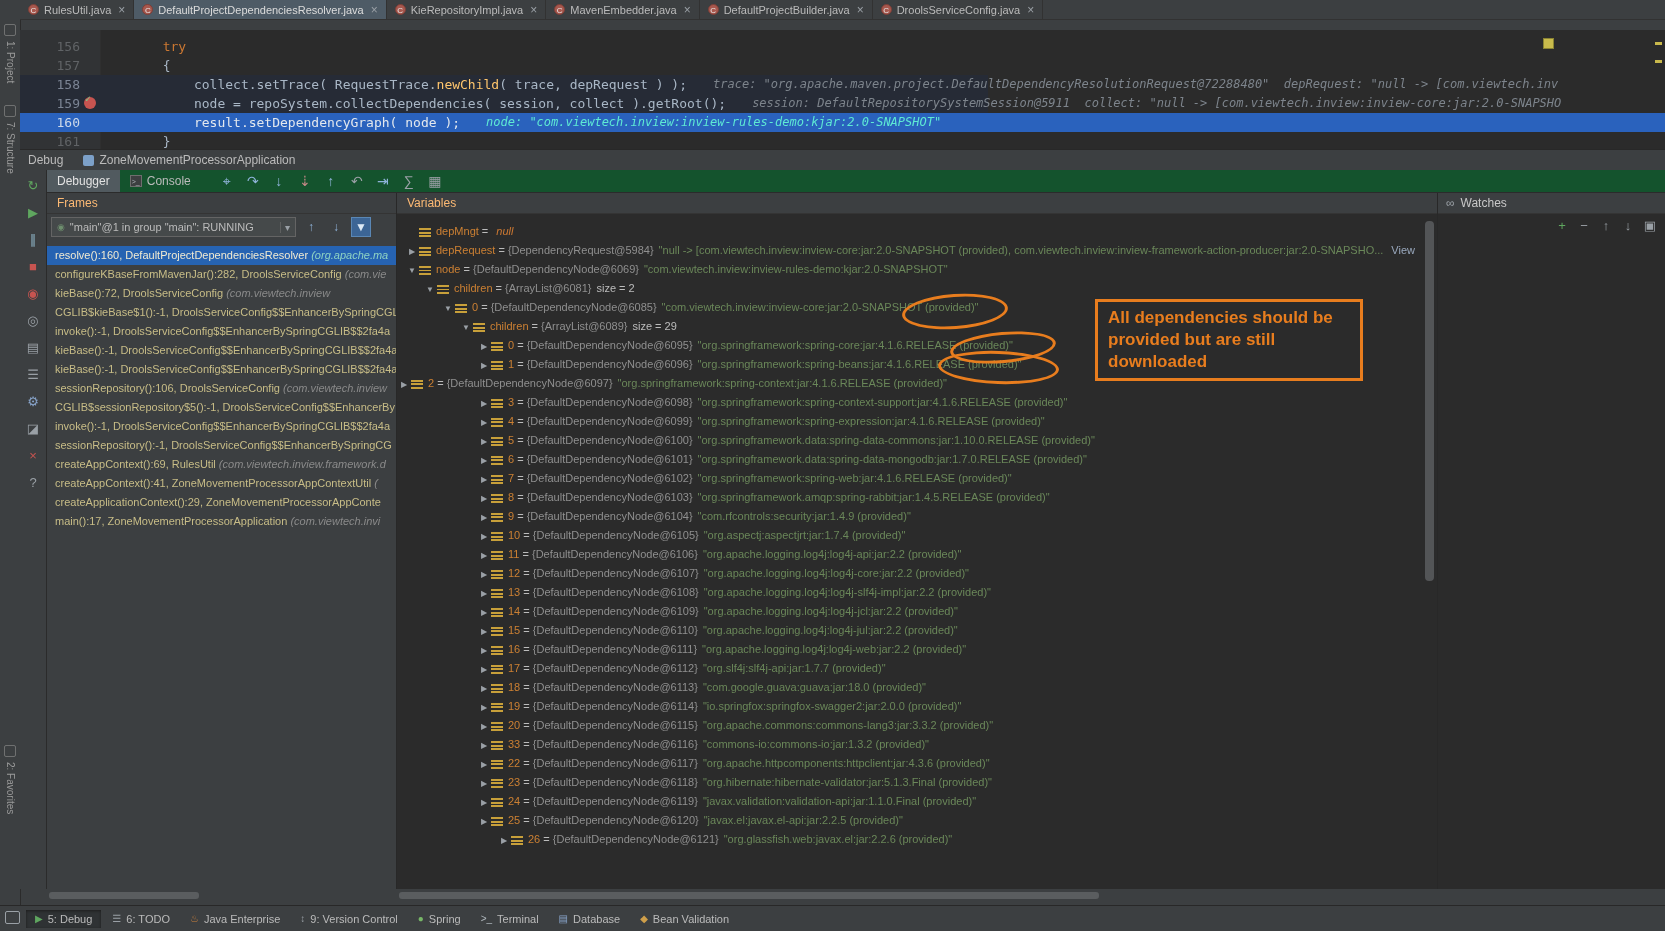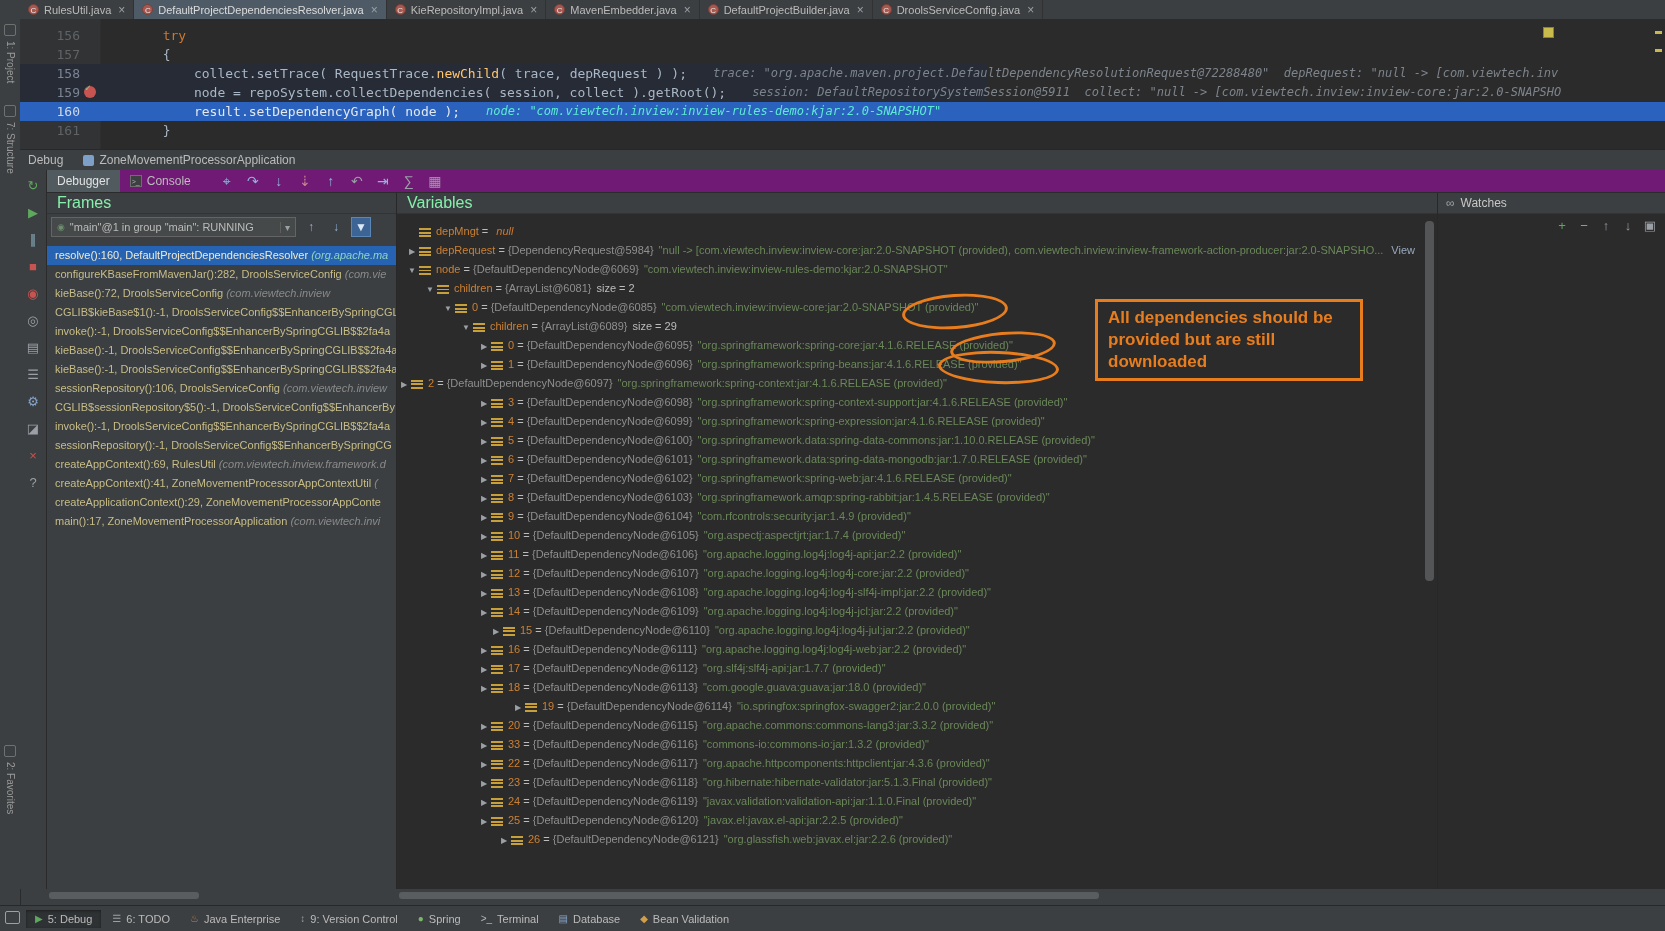--- a/index.html
+++ b/index.html
@@ -14,21 +14,21 @@
 
   
   #tabbar{position:absolute;left:20px;top:0;right:0;height:19px;background:#3c3f41;border-bottom:1px solid #323232;display:flex;}
   .tab{display:flex;align-items:center;gap:5px;padding:0 8px;font-size:11px;color:#bbbbbb;border-right:1px solid #323232;white-space:nowrap;}
   .tab.active{background:#4e5b66;color:#dcdcdc;}
   .class-icon{width:11px;height:11px;border-radius:50%;background:#a8584e;border:1px solid #7c3f38;color:#e8e8e8;
     font-size:8px;line-height:11px;text-align:center;flex:none;box-sizing:border-box;}
   .tab-close{color:#9aa0a6;font-size:12px;margin-left:2px;}
 
   
-  #editor{position:absolute;left:20px;top:19px;right:0;height:158px;background:#2b2b2b;overflow:hidden;}
+  #editor{position:absolute;left:20px;top:30px;right:0;height:158px;background:#2b2b2b;overflow:hidden;}
   #gutter-bg{position:absolute;left:0;top:0;bottom:0;width:80px;background:#313335;border-right:1px solid #2f2f2f;}
   #editor-lines{position:absolute;inset:0;padding-top:7px;}
   .ed-row{display:flex;height:19px;line-height:19px;font-family:"DejaVu Sans Mono",monospace;font-size:13px;white-space:pre;position:relative;}
   .ed-row.band{background:linear-gradient(to right,#262b36 0px,#262b36 968px,rgba(0,0,0,0) 968px);}
   .ed-row.exec{background:#2a62bd;}
   .gutter{width:80px;flex:none;text-align:right;padding-right:20px;box-sizing:border-box;color:#606366;position:relative;}
   .ed-row.exec .lnum{color:#cdd9ea;}
   .ed-row.band .lnum{color:#7b8494;}
   .bp{position:absolute;right:4px;top:3px;width:12px;height:12px;background:#c75450;border-radius:50%;}
   .bp-check{position:absolute;left:1px;top:-4px;font-size:10px;color:#83c186;font-weight:bold;line-height:12px;}
@@ -41,38 +41,38 @@
   #error-stripe{position:absolute;right:0;top:0;width:14px;bottom:0;}
   .stripe-mark{position:absolute;right:3px;width:7px;height:3px;background:#c9b94c;}
 
   
   #debug-header{position:absolute;left:20px;top:149px;right:0;height:21px;background:#3c3f41;border-top:1px solid #282828;
     display:flex;align-items:center;gap:12px;padding-left:8px;font-size:12px;color:#bbbbbb;box-sizing:border-box;}
   .session-tab{display:flex;align-items:center;gap:5px;height:100%;padding:0 8px;}
   .session-icon{width:11px;height:11px;border-radius:2px;background:#7ca0c8;flex:none;}
 
   
-  #debug-toolbar{position:absolute;left:47px;top:170px;right:0;height:23px;background:#701a75;border-bottom:1px solid #2b2b2b;
+  #debug-toolbar{position:absolute;left:47px;top:170px;right:0;height:23px;background:#14532d;border-bottom:1px solid #2b2b2b;
     display:flex;align-items:center;box-sizing:border-box;}
   #dbg-tabs{display:flex;height:100%;}
   .dbg-tab{display:flex;align-items:center;gap:5px;height:100%;padding:0 10px;font-size:12px;color:#bbbbbb;}
   .dbg-tab.active{background:#515a5f;color:#e2e2e2;}
   .console-icon{width:12px;height:12px;background:#3d3f41;border:1px solid #6e6e6e;color:#b0b8bd;font-size:7px;line-height:11px;text-align:center;box-sizing:border-box;}
   #dbg-actions{display:flex;align-items:center;margin-left:14px;gap:2px;}
   .tb-btn{width:24px;height:20px;display:flex;align-items:center;justify-content:center;}
   .tb-glyph{font-size:14px;line-height:1;}
 
   
   #side-actions{position:absolute;left:20px;top:170px;width:27px;bottom:42px;background:#3c3f41;border-right:1px solid #2b2b2b;
     display:flex;flex-direction:column;align-items:center;padding-top:2px;box-sizing:border-box;}
   .side-btn{width:27px;height:27px;display:flex;align-items:center;justify-content:center;font-size:13px;}
 
   
   #frames-panel{position:absolute;left:47px;top:193px;width:350px;bottom:42px;background:#3c3f41;border-right:1px solid #282828;box-sizing:border-box;overflow:hidden;}
-  .panel-header{height:20px;line-height:20px;padding-left:10px;font-size:16px;color:#86efac;background:#3c3f41;border-bottom:1px solid #343434;}
+  .panel-header{height:20px;line-height:20px;padding-left:10px;font-size:12px;color:#fdba74;background:#3c3f41;border-bottom:1px solid #343434;}
   #frames-toolbar{height:26px;display:flex;align-items:center;gap:5px;padding:0 4px;}
   .thread-combo{width:245px;height:20px;background:#45494a;border:1px solid #646464;display:flex;align-items:center;gap:5px;
     padding:0 5px;font-size:11px;color:#bbbbbb;box-sizing:border-box;white-space:nowrap;overflow:hidden;}
   .thread-icon{color:#6e8f6e;font-size:9px;flex:none;}
   .combo-arrow{margin-left:auto;border-left:1px solid #5e6060;padding-left:4px;color:#9aa0a6;font-size:10px;flex:none;}
   .mini-btn{width:20px;height:20px;display:flex;align-items:center;justify-content:center;color:#8fb3d9;font-size:12px;}
   .mini-btn.filter-on{background:#3c6595;border:1px solid #5a87b5;color:#dce9f5;box-sizing:border-box;}
   #frames-list{padding-top:6px;}
   .frame-row{height:19px;line-height:19px;font-size:11px;color:#c8bd87;padding-left:8px;white-space:pre;overflow:hidden;}
   .frame-row .pkg{font-style:italic;color:#8a8a8a;}
@@ -333,25 +333,25 @@
         <div class="var-row" style="padding-left: 80px;"><span class="var-arrow">▶</span><span class="var-icon"></span><span class="var-name">5</span><span class="var-sep"> = </span><span class="var-ref">{DefaultDependencyNode@6100}</span><span class="var-val">"org.springframework.data:spring-data-commons:jar:1.10.0.RELEASE (provided)"</span></div>
         <div class="var-row" style="padding-left: 80px;"><span class="var-arrow">▶</span><span class="var-icon"></span><span class="var-name">6</span><span class="var-sep"> = </span><span class="var-ref">{DefaultDependencyNode@6101}</span><span class="var-val">"org.springframework.data:spring-data-mongodb:jar:1.7.0.RELEASE (provided)"</span></div>
         <div class="var-row" style="padding-left: 80px;"><span class="var-arrow">▶</span><span class="var-icon"></span><span class="var-name">7</span><span class="var-sep"> = </span><span class="var-ref">{DefaultDependencyNode@6102}</span><span class="var-val">"org.springframework:spring-web:jar:4.1.6.RELEASE (provided)"</span></div>
         <div class="var-row" style="padding-left: 80px;"><span class="var-arrow">▶</span><span class="var-icon"></span><span class="var-name">8</span><span class="var-sep"> = </span><span class="var-ref">{DefaultDependencyNode@6103}</span><span class="var-val">"org.springframework.amqp:spring-rabbit:jar:1.4.5.RELEASE (provided)"</span></div>
         <div class="var-row" style="padding-left: 80px;"><span class="var-arrow">▶</span><span class="var-icon"></span><span class="var-name">9</span><span class="var-sep"> = </span><span class="var-ref">{DefaultDependencyNode@6104}</span><span class="var-val">"com.rfcontrols:security:jar:1.4.9 (provided)"</span></div>
         <div class="var-row" style="padding-left: 80px;"><span class="var-arrow">▶</span><span class="var-icon"></span><span class="var-name">10</span><span class="var-sep"> = </span><span class="var-ref">{DefaultDependencyNode@6105}</span><span class="var-val">"org.aspectj:aspectjrt:jar:1.7.4 (provided)"</span></div>
         <div class="var-row" style="padding-left: 80px;"><span class="var-arrow">▶</span><span class="var-icon"></span><span class="var-name">11</span><span class="var-sep"> = </span><span class="var-ref">{DefaultDependencyNode@6106}</span><span class="var-val">"org.apache.logging.log4j:log4j-api:jar:2.2 (provided)"</span></div>
         <div class="var-row" style="padding-left: 80px;"><span class="var-arrow">▶</span><span class="var-icon"></span><span class="var-name">12</span><span class="var-sep"> = </span><span class="var-ref">{DefaultDependencyNode@6107}</span><span class="var-val">"org.apache.logging.log4j:log4j-core:jar:2.2 (provided)"</span></div>
         <div class="var-row" style="padding-left: 80px;"><span class="var-arrow">▶</span><span class="var-icon"></span><span class="var-name">13</span><span class="var-sep"> = </span><span class="var-ref">{DefaultDependencyNode@6108}</span><span class="var-val">"org.apache.logging.log4j:log4j-slf4j-impl:jar:2.2 (provided)"</span></div>
         <div class="var-row" style="padding-left: 80px;"><span class="var-arrow">▶</span><span class="var-icon"></span><span class="var-name">14</span><span class="var-sep"> = </span><span class="var-ref">{DefaultDependencyNode@6109}</span><span class="var-val">"org.apache.logging.log4j:log4j-jcl:jar:2.2 (provided)"</span></div>
-        <div class="var-row" style="padding-left: 80px; margin-left: 12px;"><span class="var-arrow">▶</span><span class="var-icon"></span><span class="var-name">15</span><span class="var-sep"> = </span><span class="var-ref">{DefaultDependencyNode@6110}</span><span class="var-val">"org.apache.logging.log4j:log4j-jul:jar:2.2 (provided)"</span></div>
+        <div class="var-row" style="padding-left: 80px;"><span class="var-arrow">▶</span><span class="var-icon"></span><span class="var-name">15</span><span class="var-sep"> = </span><span class="var-ref">{DefaultDependencyNode@6110}</span><span class="var-val">"org.apache.logging.log4j:log4j-jul:jar:2.2 (provided)"</span></div>
         <div class="var-row" style="padding-left: 80px;"><span class="var-arrow">▶</span><span class="var-icon"></span><span class="var-name">16</span><span class="var-sep"> = </span><span class="var-ref">{DefaultDependencyNode@6111}</span><span class="var-val">"org.apache.logging.log4j:log4j-web:jar:2.2 (provided)"</span></div>
         <div class="var-row" style="padding-left: 80px;"><span class="var-arrow">▶</span><span class="var-icon"></span><span class="var-name">17</span><span class="var-sep"> = </span><span class="var-ref">{DefaultDependencyNode@6112}</span><span class="var-val">"org.slf4j:slf4j-api:jar:1.7.7 (provided)"</span></div>
         <div class="var-row" style="padding-left: 80px;"><span class="var-arrow">▶</span><span class="var-icon"></span><span class="var-name">18</span><span class="var-sep"> = </span><span class="var-ref">{DefaultDependencyNode@6113}</span><span class="var-val">"com.google.guava:guava:jar:18.0 (provided)"</span></div>
-        <div class="var-row" style="padding-left: 80px; margin-left: 34px;"><span class="var-arrow">▶</span><span class="var-icon"></span><span class="var-name">19</span><span class="var-sep"> = </span><span class="var-ref">{DefaultDependencyNode@6114}</span><span class="var-val">"io.springfox:springfox-swagger2:jar:2.0.0 (provided)"</span></div>
+        <div class="var-row" style="padding-left: 80px;"><span class="var-arrow">▶</span><span class="var-icon"></span><span class="var-name">19</span><span class="var-sep"> = </span><span class="var-ref">{DefaultDependencyNode@6114}</span><span class="var-val">"io.springfox:springfox-swagger2:jar:2.0.0 (provided)"</span></div>
         <div class="var-row" style="padding-left: 80px;"><span class="var-arrow">▶</span><span class="var-icon"></span><span class="var-name">20</span><span class="var-sep"> = </span><span class="var-ref">{DefaultDependencyNode@6115}</span><span class="var-val">"org.apache.commons:commons-lang3:jar:3.3.2 (provided)"</span></div>
         <div class="var-row" style="padding-left: 80px;"><span class="var-arrow">▶</span><span class="var-icon"></span><span class="var-name">33</span><span class="var-sep"> = </span><span class="var-ref">{DefaultDependencyNode@6116}</span><span class="var-val">"commons-io:commons-io:jar:1.3.2 (provided)"</span></div>
         <div class="var-row" style="padding-left: 80px;"><span class="var-arrow">▶</span><span class="var-icon"></span><span class="var-name">22</span><span class="var-sep"> = </span><span class="var-ref">{DefaultDependencyNode@6117}</span><span class="var-val">"org.apache.httpcomponents:httpclient:jar:4.3.6 (provided)"</span></div>
         <div class="var-row" style="padding-left: 80px;"><span class="var-arrow">▶</span><span class="var-icon"></span><span class="var-name">23</span><span class="var-sep"> = </span><span class="var-ref">{DefaultDependencyNode@6118}</span><span class="var-val">"org.hibernate:hibernate-validator:jar:5.1.3.Final (provided)"</span></div>
         <div class="var-row" style="padding-left: 80px;"><span class="var-arrow">▶</span><span class="var-icon"></span><span class="var-name">24</span><span class="var-sep"> = </span><span class="var-ref">{DefaultDependencyNode@6119}</span><span class="var-val">"javax.validation:validation-api:jar:1.1.0.Final (provided)"</span></div>
         <div class="var-row" style="padding-left: 80px;"><span class="var-arrow">▶</span><span class="var-icon"></span><span class="var-name">25</span><span class="var-sep"> = </span><span class="var-ref">{DefaultDependencyNode@6120}</span><span class="var-val">"javax.el:javax.el-api:jar:2.2.5 (provided)"</span></div>
         <div class="var-row" style="padding-left: 80px; margin-left: 20px;"><span class="var-arrow">▶</span><span class="var-icon"></span><span class="var-name">26</span><span class="var-sep"> = </span><span class="var-ref">{DefaultDependencyNode@6121}</span><span class="var-val">"org.glassfish.web:javax.el:jar:2.2.6 (provided)"</span></div>
       </div>
     <div id="vars-vscroll"></div>
   </div>

